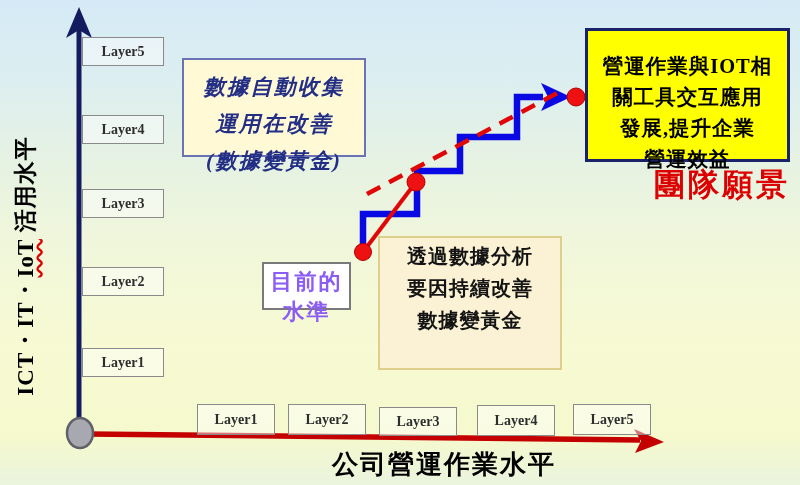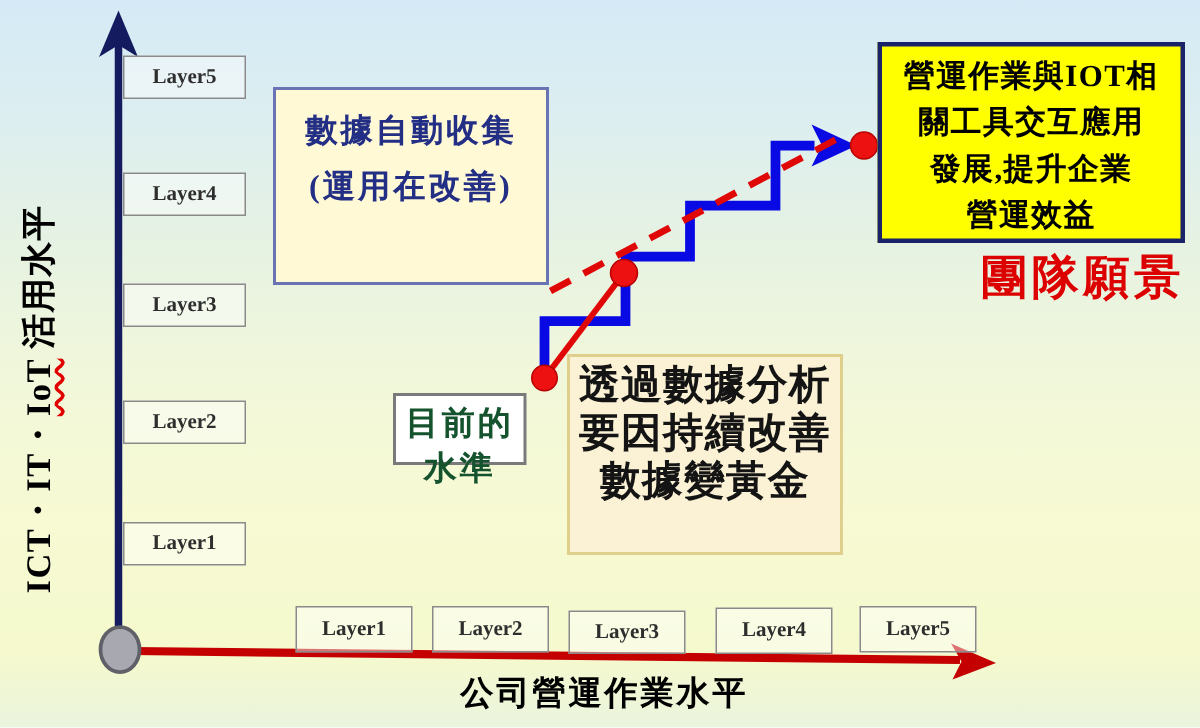--- a/index.html
+++ b/index.html
@@ -26,62 +26,62 @@
 
   
   .ylabel{
     position:absolute; left:-142px; top:248px; width:340px; height:36px;
     transform:rotate(-90deg); text-align:center;
     font-weight:bold; font-size:23px; color:#000; letter-spacing:1px; white-space:nowrap;
   }
   .iot{text-decoration:underline; text-decoration-style:wavy; text-decoration-color:#E00000; text-underline-offset:3px;}
 
   .xtitle{
-    position:absolute; left:250px; top:447px; width:306px; text-align:center;
-    font-weight:bold; font-size:22px; color:#000; letter-spacing:2px; white-space:nowrap;
+    position:absolute; left:250px; top:447px; width:306px; text-align:right;
+    font-weight:bold; font-size:26px; color:#000; letter-spacing:2px; white-space:nowrap;
   }
 
   .layerbox{
     position:absolute; border:1.5px solid var(--layer-box-border);
     background:rgba(255,255,255,0.45);
     display:flex; align-items:center; justify-content:center;
     font-weight:bold; font-size:14px; color:#2e2e2e;
   }
   .ylayer{left:82px; width:80px; height:27px;}
   .xlayer{width:76px; height:29px;}
 
   .notebox{position:absolute; box-sizing:border-box; text-align:center;}
   .notebox div{white-space:nowrap;}
 
   .auto{
-    left:182px; top:58px; width:184px; height:132px;
+    left:182px; top:58px; width:184px; height:99px;
     background:var(--note-bg); border:2px solid var(--note-border);
     color:var(--note-text); font-weight:bold; font-size:21.5px;
-    line-height:37px; padding-top:9px; letter-spacing:2px;
+    line-height:37px; padding-top:9px; letter-spacing:2px;font-style:italic;
   }
   .vision{
     left:585px; top:28px; width:205px; height:134px;
     background:var(--vision-bg); border:3px solid var(--vision-border);
     color:#000; font-weight:bold; font-size:20.5px;
-    line-height:31px; padding-top:5px; letter-spacing:1px;
+    line-height:31px; padding-top:20px; letter-spacing:1px;
   }
   .vision-caption{
     position:absolute; left:585px; top:164px; width:205px; text-align:right;
     color:var(--vision-caption); font-weight:bold; font-size:31px; letter-spacing:3px; white-space:nowrap;
   }
   .current{
     left:262px; top:262px; width:89px; height:48px;
     background:#FFFFFF; border:2px solid #7A7A7A;
-    color:#14532d; font-weight:bold; font-size:22px;
+    color:#8b5cf6; font-weight:bold; font-size:22px;
     line-height:30px; padding-top:3px; letter-spacing:2px;
   }
   .analysis{
     left:378px; top:236px; width:184px; height:134px;
     background:var(--analysis-bg); border:2px solid var(--analysis-border);
-    color:#141414; font-weight:bold; font-size:27px;
+    color:#141414; font-weight:bold; font-size:20px;
     line-height:32px; padding-top:2px; letter-spacing:1px;
   }
 </style>
 </head>
 <body>
 
 <div class="stage">
 
   <svg class="overlay" viewBox="0 0 800 485">
 
@@ -115,21 +115,22 @@
   <div class="layerbox xlayer" style="left:197px;top:404px">Layer1</div>
   <div class="layerbox xlayer" style="left:288px;top:404px">Layer2</div>
   <div class="layerbox xlayer" style="left:379px;top:407px;height:27px">Layer3</div>
   <div class="layerbox xlayer" style="left:477px;top:405px">Layer4</div>
   <div class="layerbox xlayer" style="left:573px;top:404px">Layer5</div>
 
   <div class="xtitle">公司營運作業水平</div>
 
   <div class="notebox auto">
     <div>數據自動收集</div>
-    <div>(運用在改善)</div>
+    <div>運用在改善</div>
+    <div>(數據變黃金)</div>
   </div>
 
   <div class="notebox vision">
     <div>營運作業與IOT相</div>
     <div>關工具交互應用</div>
     <div>發展,提升企業</div>
     <div>營運效益</div>
   </div>
   <div class="vision-caption">團隊願景</div>
 

